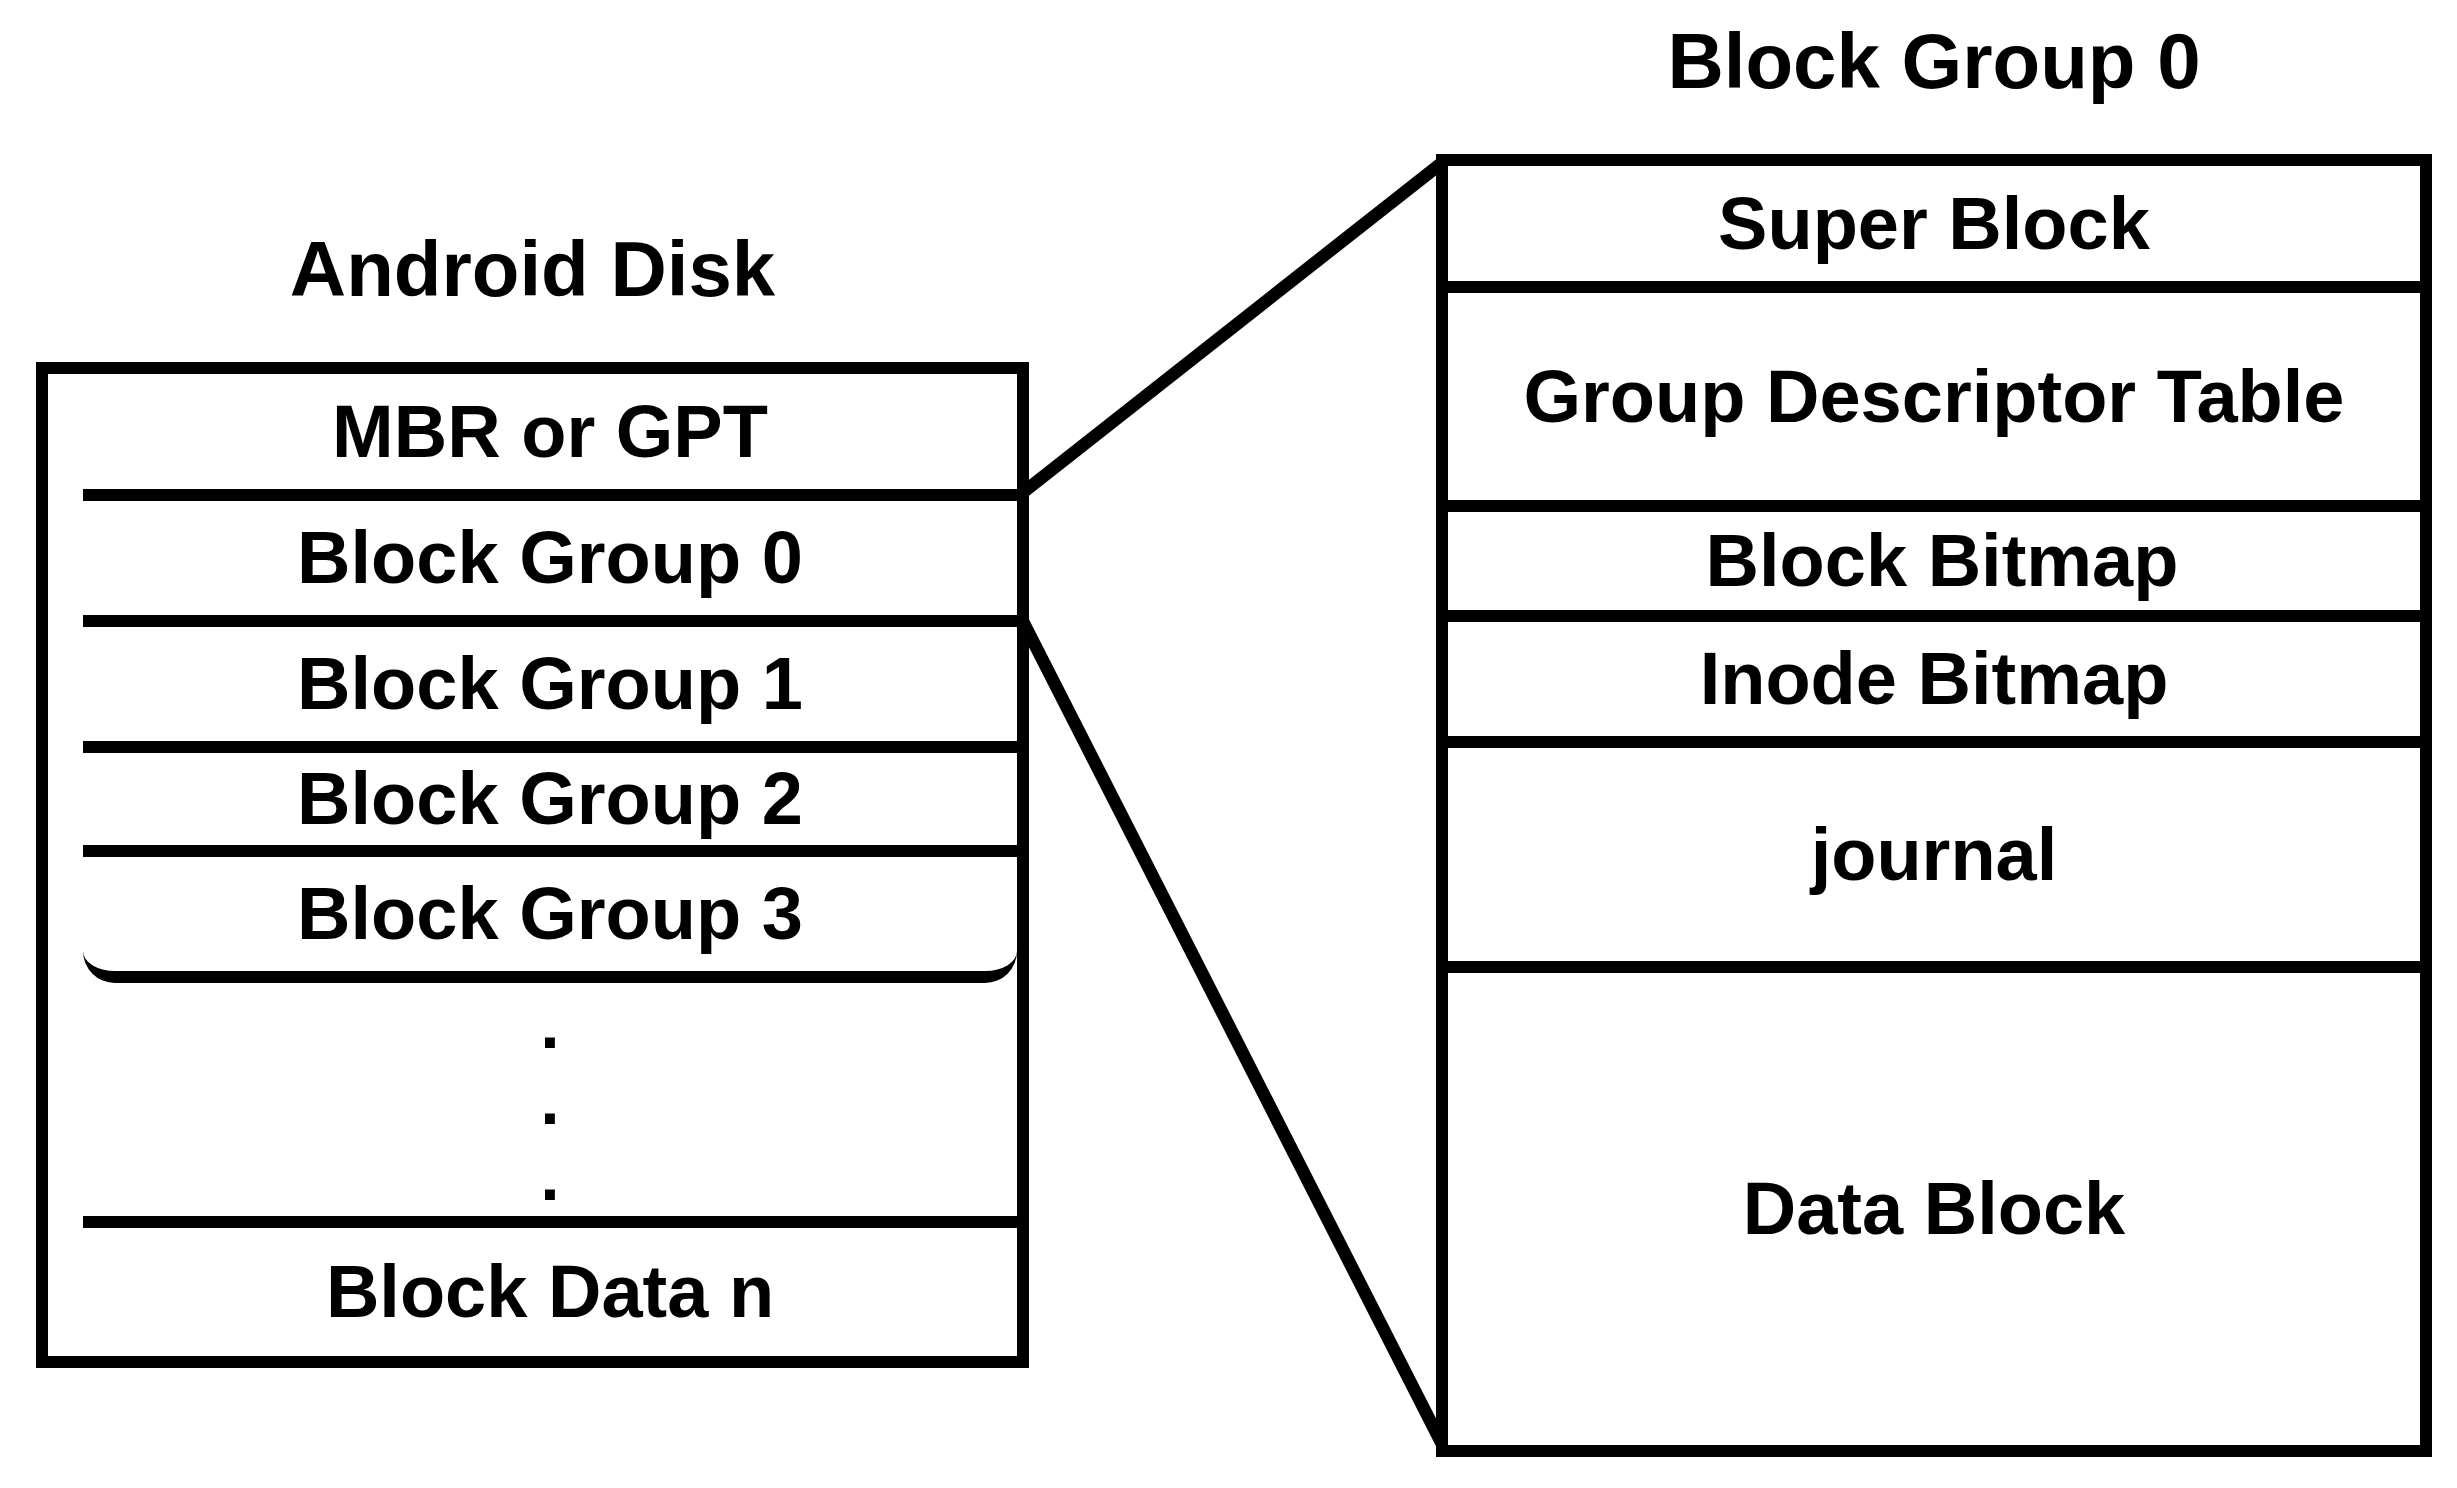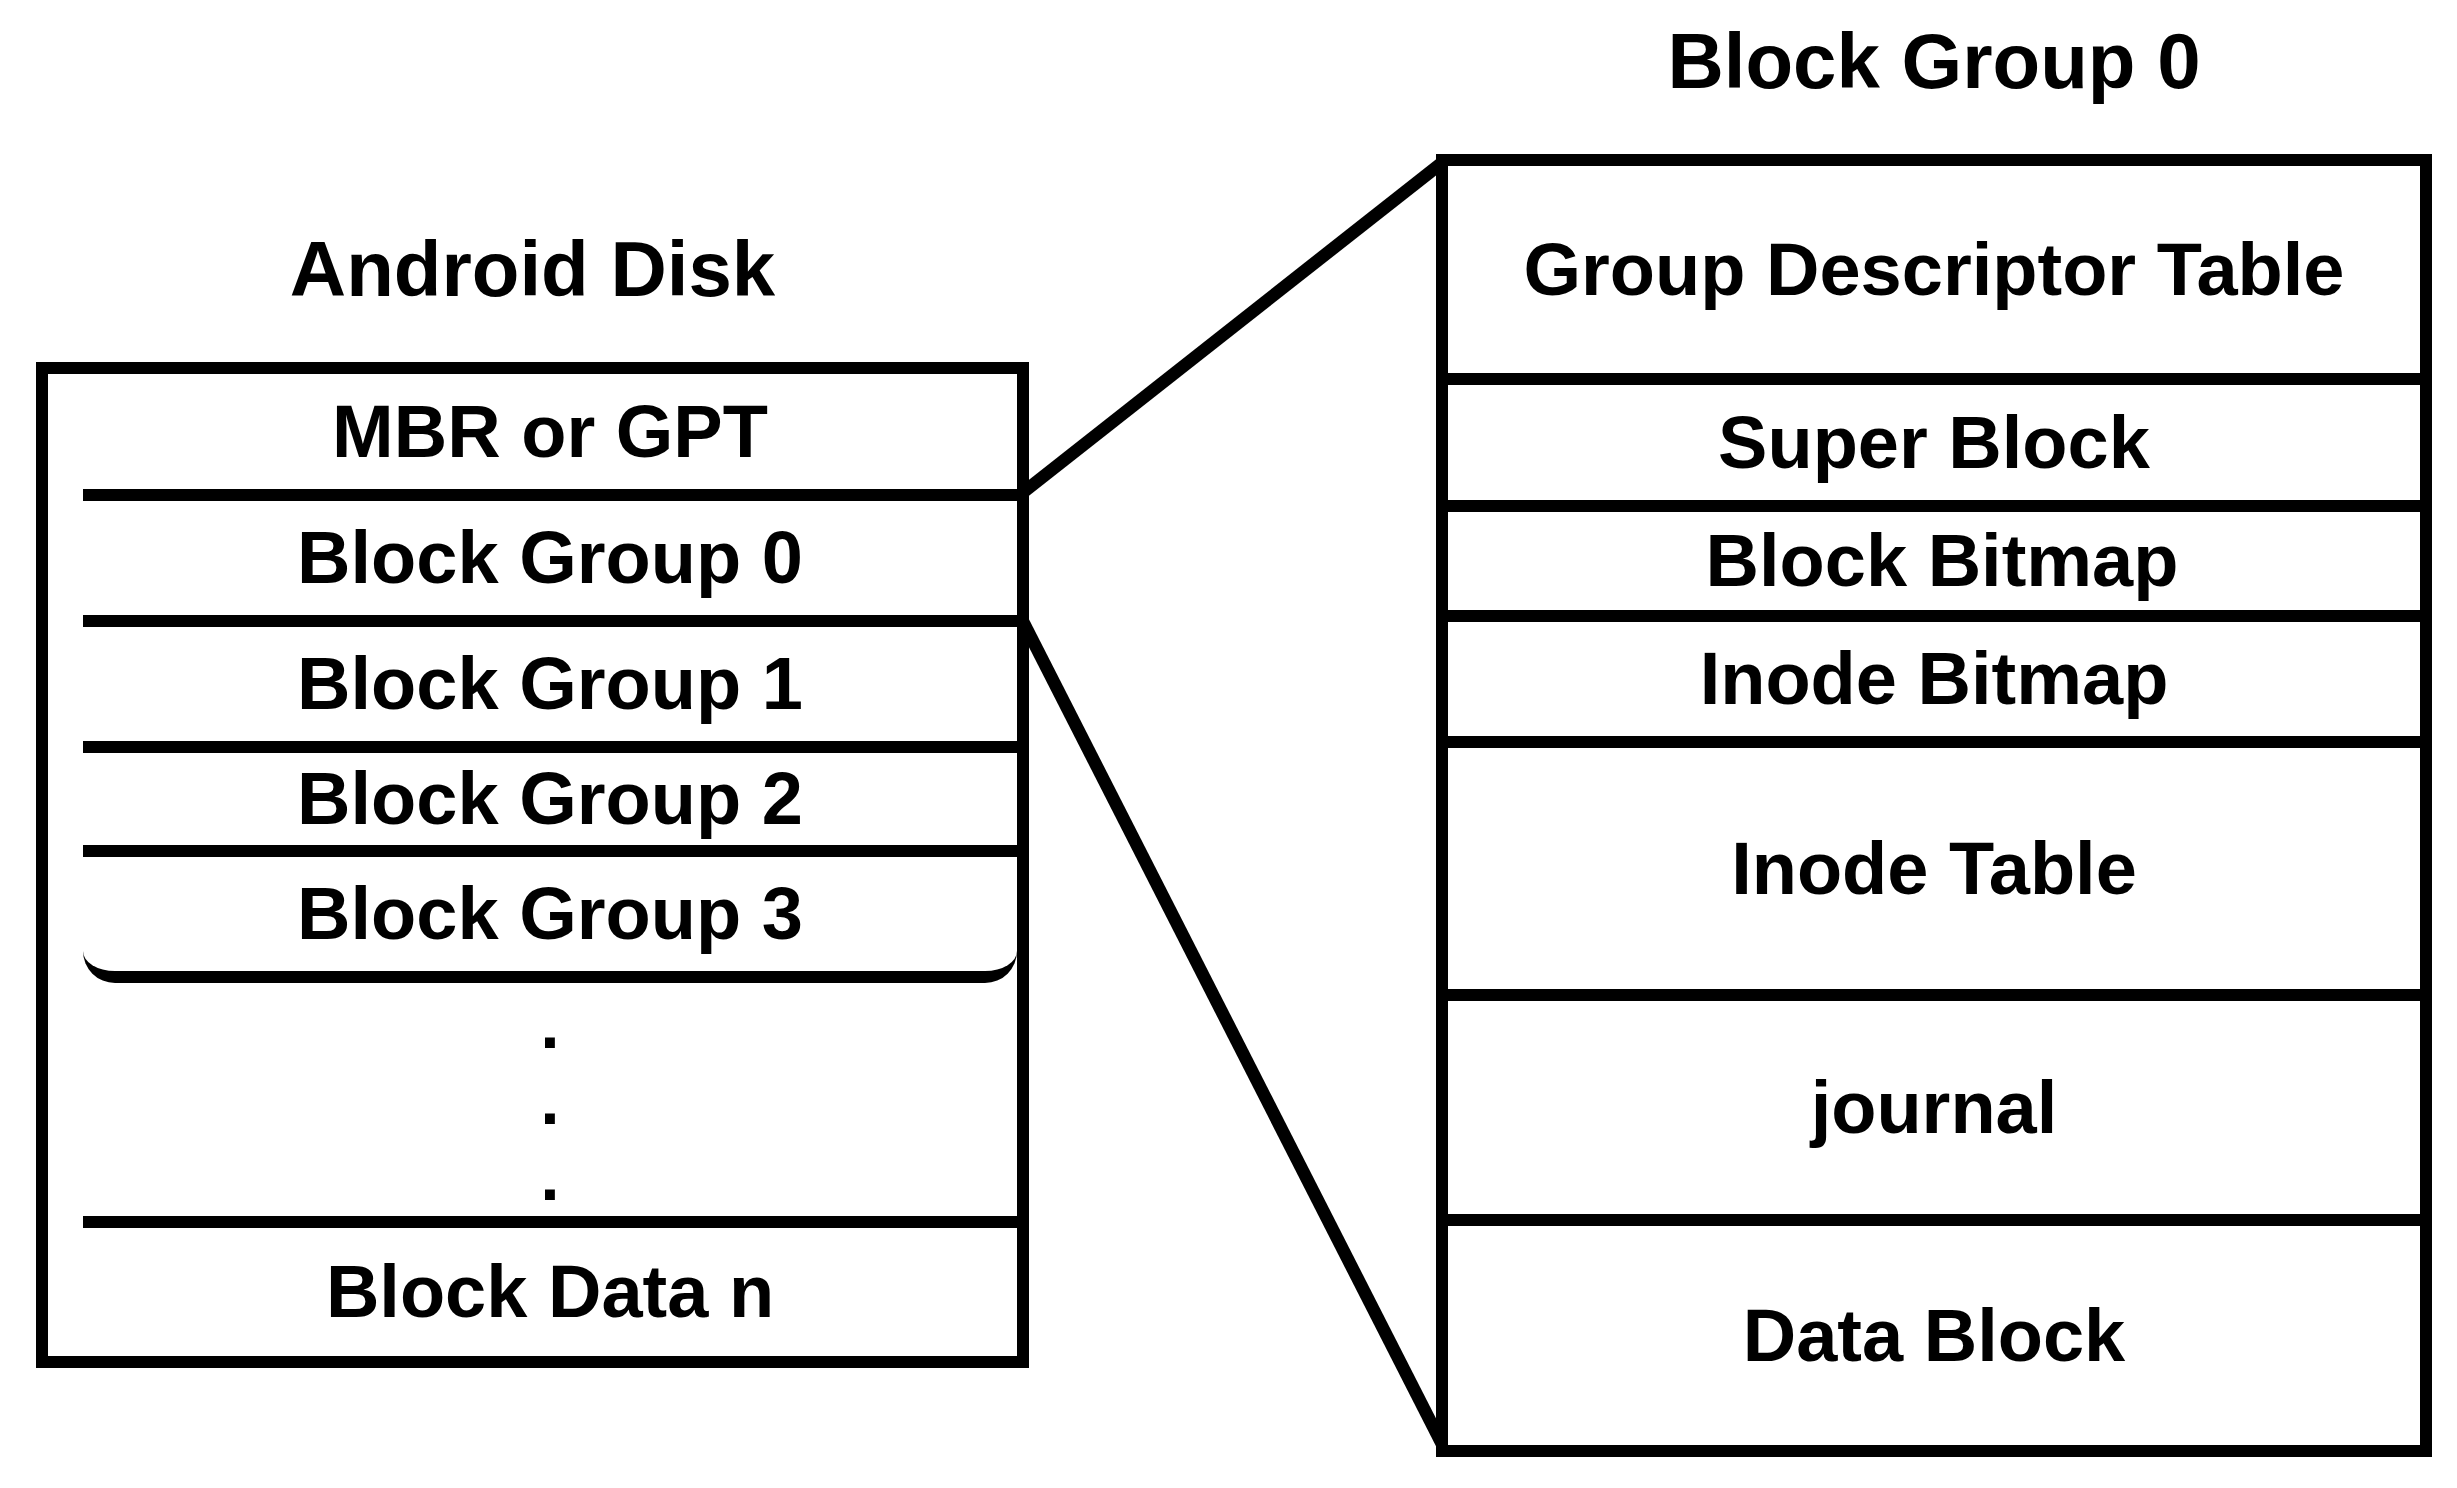--- a/index.html
+++ b/index.html
@@ -101,23 +101,22 @@
       <span class="dot">.</span>
       <span class="dot">.</span>
       <span class="dot">.</span>
     </div>
     <div class="stack-row last">Block Data n</div>
   </div>
 
   <div class="diagram-title" style="left:1436px; top:21.5px; width:996px;">Block Group 0</div>
 
   <div class="stack-box" style="left:1436px; top:154px; width:996px; height:1303px;">
+    <div class="stack-row rrow-0">Super Block</div>
     <div class="stack-row rrow-1">Group Descriptor Table</div>
-    <div class="stack-row rrow-0">Super Block</div>
     <div class="stack-row rrow-2">Block Bitmap</div>
     <div class="stack-row rrow-3">Inode Bitmap</div>
-    <div class="stack-row rrow-4">Inode Table</div>
     <div class="stack-row rrow-5">journal</div>
     <div class="stack-row last">Data Block</div>
   </div>
 
 </div>
 
 
 </body></html>

